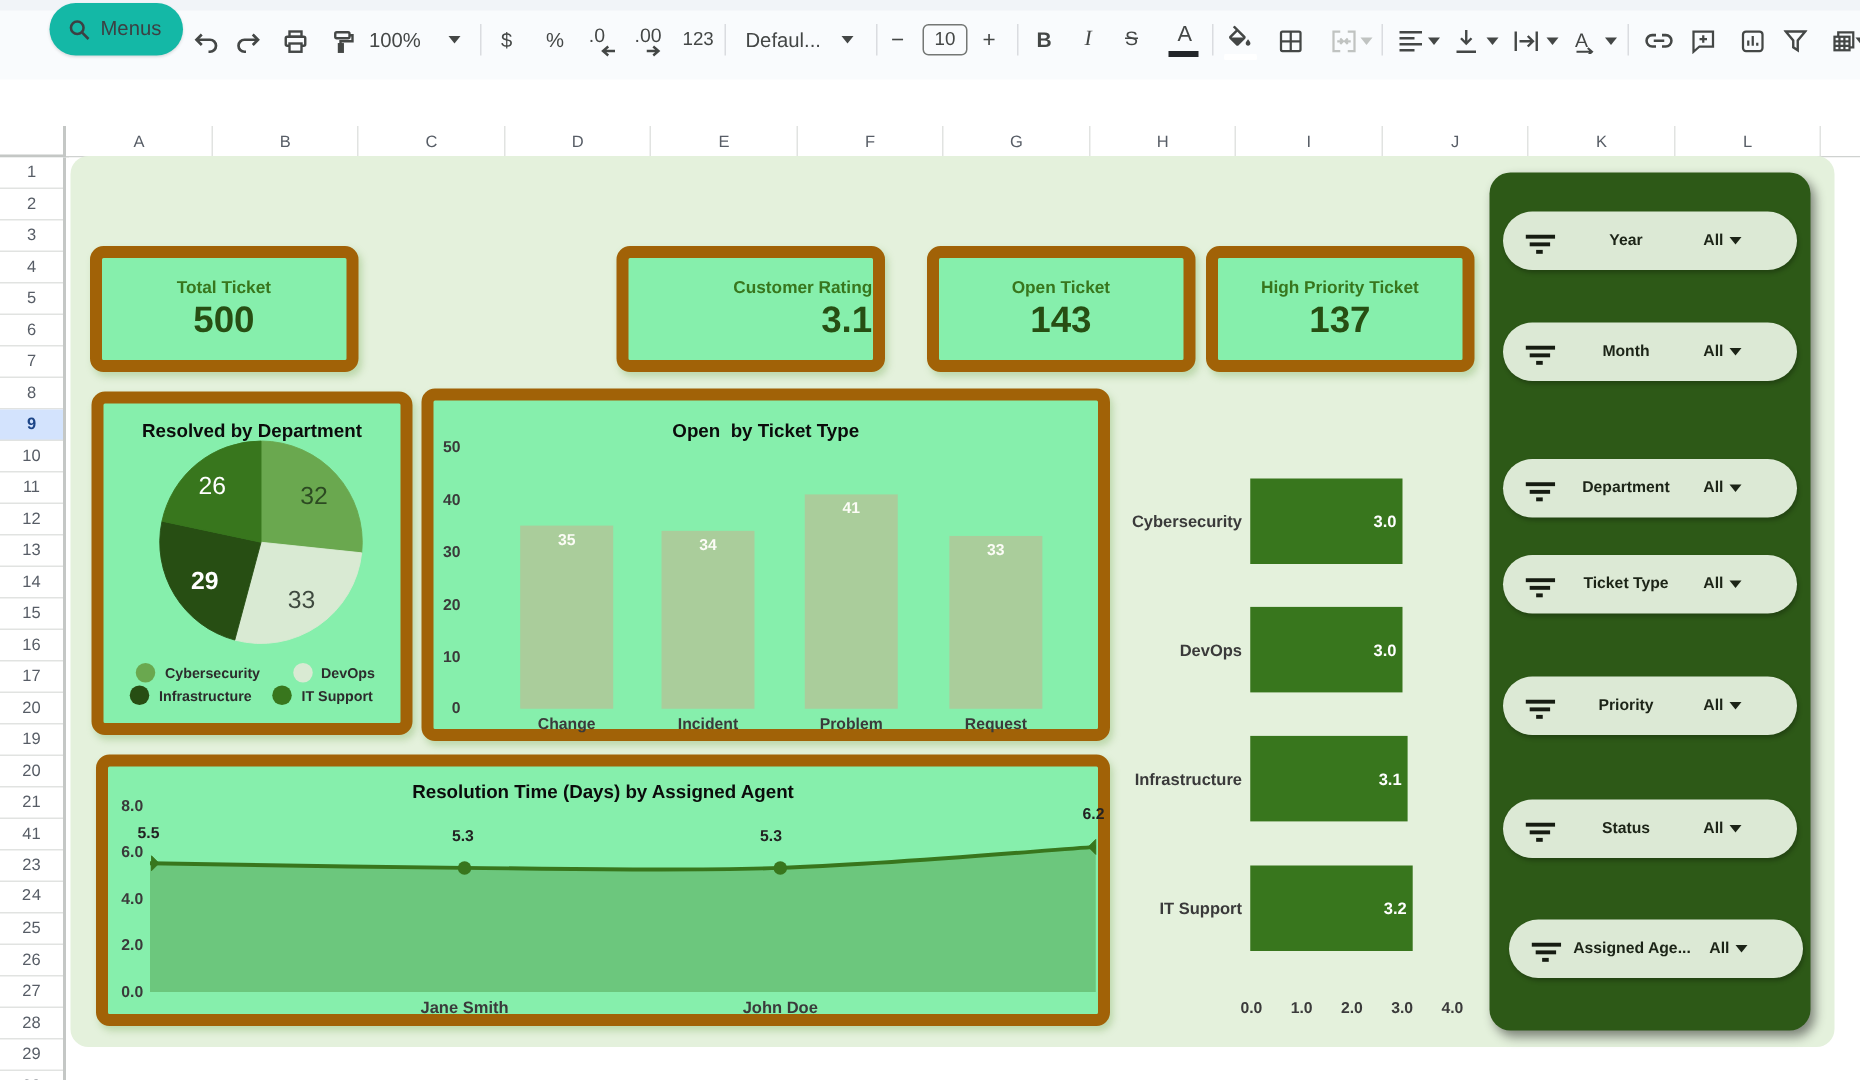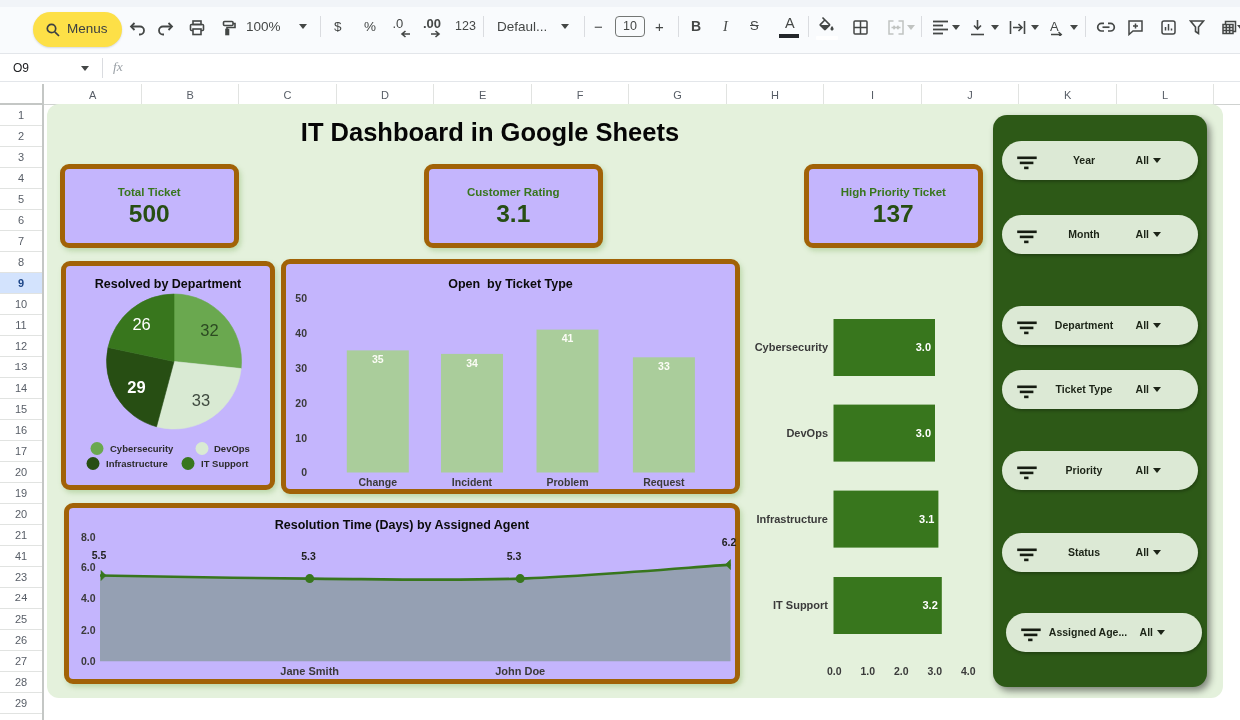--- a/index.html
+++ b/index.html
@@ -13,24 +13,24 @@
   .collbl { position:absolute; top:5px; font-size:11px; color:#575d66; transform:translateX(-50%); }
   .colsep { position:absolute; top:0; width:1px; height:20px; background:#e1e3e1; }
   #cornerbox { left:0; top:84px; width:44px; height:21px; background:#fff; border-right:2px solid #c4c7c5; border-bottom:2px solid #c4c7c5; }
   #gutter { left:0; top:104.5px; width:44px; height:615.5px; background:#fff; border-right:2px solid #c4c7c5; overflow:hidden; }
   .rownum { position:absolute; width:42px; text-align:center; font-size:11px; color:#575d66; }
   .rowsep { position:absolute; left:0; width:44px; height:1px; background:#e1e3e1; }
   #sheet { left:46px; top:104.5px; width:1194px; height:618px; background:#fff; }
   
   .tbtxt { position:absolute; font-size:13px; color:#444746; }
   .tsep { position:absolute; top:16px; width:1px; height:21px; background:#dadce0; }
-  #menupill { position:absolute; left:33px; top:12px; width:89px; height:35px; background:#fde047; border-radius:18px; box-shadow:0 1px 2px rgba(60,64,67,.18); }
+  #menupill { position:absolute; left:33px; top:2px; width:89px; height:35px; background:#14b8a6; border-radius:18px; box-shadow:0 1px 2px rgba(60,64,67,.18); }
   
   #greenbg { left:46.5px; top:104px; width:1176px; height:594px; background:#e4f1dc; border-radius:12px; }
-  .card { position:absolute; background:#c4b5fd; border:5px solid #a16207; border-radius:9px; box-shadow:2px 3px 5px rgba(125,175,95,.38); }
+  .card { position:absolute; background:#86efac; border:8px solid #a16207; border-radius:9px; box-shadow:2px 3px 5px rgba(125,175,95,.38); }
   .kpi { top:164px; height:84px; width:178.5px; display:flex; flex-direction:column; align-items:center; justify-content:center; }
   .kpi .t { font-size:11.5px; font-weight:bold; color:#38761d; line-height:15px; }
   .kpi .v { font-size:24.5px; font-weight:bold; color:#274e13; line-height:28px; }
   .ctitle { position:absolute; width:100%; text-align:center; font-weight:bold; font-size:12.5px; color:#0b0b0b; }
   .axlbl { font-weight:bold; fill:#3a3a3a; }
   
   #panel { left:993px; top:115px; width:214px; height:572px; background:#2d5917; border-radius:14px; box-shadow:3px 4px 7px rgba(0,0,0,.45); }
   .pill { position:absolute; left:9px; width:196px; height:39px; background:#dce9d5; border-radius:19.5px; box-shadow:1px 2px 3px rgba(0,0,0,.25); }
   .pill .lbl { position:absolute; left:0; right:32px; top:13px; text-align:center; font-size:10.5px; font-weight:bold; color:#1c2417; }
   .pill .all { position:absolute; right:49px; top:13px; font-size:10.5px; font-weight:bold; color:#1c2417; }
@@ -69,21 +69,21 @@
       </svg>
     <span class="tbtxt" style="left:246px; top:19px; font-size:13.5px;">100%</span>
     <div class="caret" style="left:299px; top:24px; border-top-color:#444746;"></div>
     <div class="tsep" style="left:320px;"></div>
     <span class="tbtxt" style="left:334px; top:19px; font-size:13.5px;">$</span>
     <span class="tbtxt" style="left:364px; top:19px; font-size:13.5px;">%</span>
     <span class="tbtxt" style="left:392.5px; top:16px; font-size:13px;">.0</span>
     <svg class="abs" style="left:400px;top:29.5px" width="10" height="8" viewBox="0 0 10 8">
         <path d="M10,4 H2.5 M5.5,1 L2,4 l3.5,3" stroke="#444746" stroke-width="1.6" fill="none"></path>
       </svg>
-    <span class="tbtxt" style="left:423px; top:16px; font-size:13px;font-weight:bold;">.00</span>
+    <span class="tbtxt" style="left:423px; top:16px; font-size:13px;">.00</span>
     <svg class="abs" style="left:430.5px;top:29.5px" width="10" height="8" viewBox="0 0 10 8">
         <path d="M0,4 H7.5 M4.5,1 L8,4 l-3.5,3" stroke="#444746" stroke-width="1.6" fill="none"></path>
       </svg>
     <span class="tbtxt" style="left:455px; top:18.5px; font-size:12.5px;">123</span>
     <div class="tsep" style="left:483px;"></div>
     <span class="tbtxt" style="left:497px; top:19px; font-size:13.5px;">Defaul...</span>
     <div class="caret" style="left:561px; top:24px; border-top-color:#444746;"></div>
     <div class="tsep" style="left:584px;"></div>
     <span class="tbtxt" style="left:594px; top:18px; font-size:15px;">−</span>
     <div class="abs" style="left:615px; top:16px; width:30px; height:21px; border:1px solid #747775; border-radius:4px; text-align:center; font-size:12.5px; color:#444746; line-height:19px;">10</div>
@@ -154,26 +154,20 @@
       </svg>
     <svg class="abs" style="left:1221px;top:19px" width="17" height="17" viewBox="0 0 17 17" fill="none" stroke="#444746" stroke-width="1.5">
         <path d="M4.5,5 V2.5 h10 v10 H12"></path>
         <rect x="2" y="5.5" width="10" height="9"></rect>
         <line x1="2" y1="8.5" x2="12" y2="8.5"></line>
         <line x1="2" y1="11.5" x2="12" y2="11.5"></line>
         <line x1="5.3" y1="5.5" x2="5.3" y2="14.5"></line>
         <line x1="8.6" y1="5.5" x2="8.6" y2="14.5"></line>
       </svg>
     <div class="caret" style="left:1236.5px; top:25px; border-top-color:#444746; border-left-width:4px;border-right-width:4px;border-top-width:5px;"></div>
-  </div>
-  <div class="abs" id="fbar">
-    <span class="abs" style="left:13px; top:7px; font-size:12px; color:#202124;">O9</span>
-    <div class="caret" style="left:81px; top:12px; border-top-color:#444746; border-left-width:4px;border-right-width:4px;border-top-width:5px;"></div>
-    <div class="abs" style="left:102px; top:4px; width:1px; height:20px; background:#dadce0;"></div>
-    <span class="abs" style="left:113px; top:5px; font-size:13.5px; font-style:italic; color:#9aa0a6; font-family:'Liberation Serif',serif;">fx</span>
   </div>
   <div class="abs" id="colhead">
     <span class="collbl" style="left:92.6px;">A</span>
       <span class="collbl" style="left:190.1px;">B</span>
       <span class="collbl" style="left:287.6px;">C</span>
       <span class="collbl" style="left:385.1px;">D</span>
       <span class="collbl" style="left:482.6px;">E</span>
       <span class="collbl" style="left:580.1px;">F</span>
       <span class="collbl" style="left:677.6px;">G</span>
       <span class="collbl" style="left:775.1px;">H</span>
@@ -215,21 +209,21 @@
     <div class="rowsep" style="top:167px;"></div>
     <div class="abs" style="left:0;top:168px;width:44px;height:21px;background:#d3e3fd;"></div>
       <div class="rownum" style="top:172px;color:#1c4587;font-weight:bold;">9</div>
     <div class="rowsep" style="top:188px;"></div>
     <div class="rownum" style="top:193px;">10</div>
     <div class="rowsep" style="top:209px;"></div>
     <div class="rownum" style="top:214px;">11</div>
     <div class="rowsep" style="top:230px;"></div>
     <div class="rownum" style="top:235px;">12</div>
     <div class="rowsep" style="top:251px;"></div>
-    <div class="rownum" style="top:256px;font-family:Liberation Mono, monospace;">13</div>
+    <div class="rownum" style="top:256px;">13</div>
     <div class="rowsep" style="top:272px;"></div>
     <div class="rownum" style="top:277px;">14</div>
     <div class="rowsep" style="top:293px;"></div>
     <div class="rownum" style="top:298px;">15</div>
     <div class="rowsep" style="top:314px;"></div>
     <div class="rownum" style="top:319px;">16</div>
     <div class="rowsep" style="top:335px;"></div>
     <div class="rownum" style="top:340px;">17</div>
     <div class="rowsep" style="top:356px;"></div>
     <div class="rownum" style="top:361px;">20</div>
@@ -255,29 +249,32 @@
     <div class="rownum" style="top:571px;">28</div>
     <div class="rowsep" style="top:587px;"></div>
     <div class="rownum" style="top:592px;">29</div>
     <div class="rowsep" style="top:608px;"></div>
     <div class="rownum" style="top:613px;">30</div>
 
   </div>
   <div class="abs" id="sheet"></div>
   <div class="abs" id="greenbg"></div>
 
-  <div class="abs" style="left:200px; top:118px; width:580px; text-align:center; font-size:25.5px; font-weight:bold; color:#060606;">IT Dashboard in Google Sheets</div>
 
   <div class="card kpi" style="left:60px;">
       <div class="t">Total Ticket</div>
       <div class="v">500</div>
     </div>
-  <div class="card kpi" style="left:424px;">
+  <div class="card kpi" style="left:411px;align-items:flex-end;">
       <div class="t">Customer Rating</div>
       <div class="v">3.1</div>
+    </div>
+  <div class="card kpi" style="left:618px;">
+      <div class="t">Open Ticket</div>
+      <div class="v">143</div>
     </div>
   <div class="card kpi" style="left:804px;">
       <div class="t">High Priority Ticket</div>
       <div class="v">137</div>
     </div>
 
   <div class="card" id="piecard" style="left:61px; top:261px; width:214px; height:229px;">
     <div class="ctitle" style="top:11px;">Resolved by Department</div>
   </div>
 

